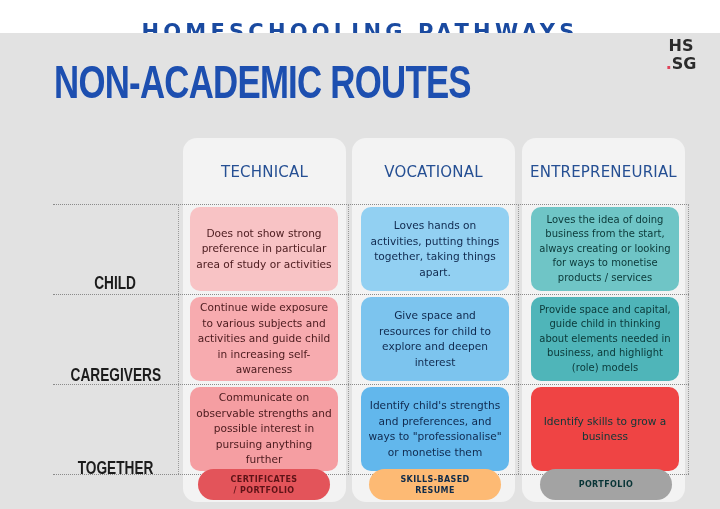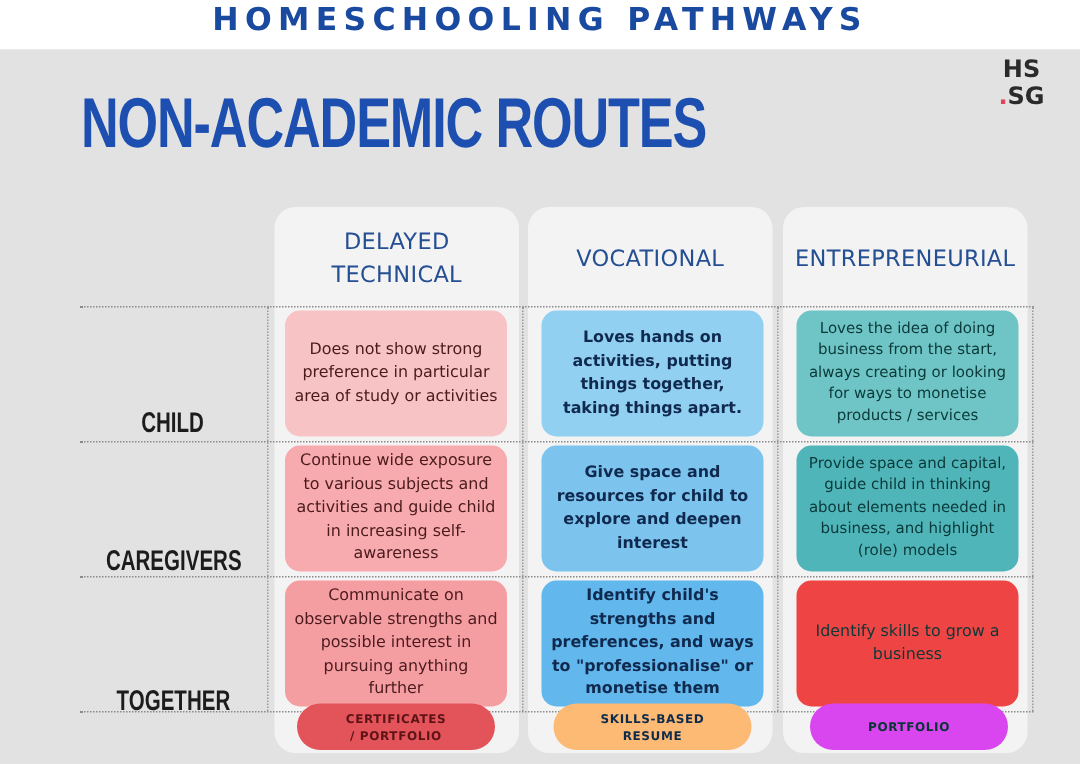--- a/index.html
+++ b/index.html
@@ -4,21 +4,21 @@
 <style>
   * { box-sizing: border-box; margin: 0; padding: 0; }
   html, body { width: 720px; height: 509px; overflow: hidden; background: #e3e3e3; }
   body { position: relative; font-family: "DejaVu Sans", sans-serif; }
 
   .top-band {
     position: absolute; left: 0; top: 0; width: 720px; height: 33px;
     background: #ffffff;
   }
   .top-title {
-    position: absolute; left: 0; top: 1px; width: 720px; text-align: center;
+    position: absolute; left: 0; top: 20px; width: 720px; text-align: center;
     font-family: "DejaVu Sans", sans-serif; font-weight: bold;
     font-size: 21px; letter-spacing: 4.2px; color: #1a4aa0;
   }
   .panel {
     position: absolute; left: 0; top: 33px; width: 720px; height: 476px;
     background: #e2e2e2;
   }
   .main-title {
     position: absolute; left: 54px; top: 54px;
     font-family: "Liberation Sans", sans-serif; font-weight: bold;
@@ -61,21 +61,21 @@
   }
   .row-label span { display: inline-block; transform: scaleX(0.72); white-space: nowrap; }
 
   .cell {
     position: absolute; width: 148px; height: 84px; border-radius: 10px;
     display: flex; align-items: center; justify-content: center; text-align: center;
     font-family: "DejaVu Sans", sans-serif; font-size: 10.6px; line-height: 15.5px;
     padding: 2px 6px;
   }
   .c1 { color: #4a1a1d; }
-  .c2 { color: #10294e; font-weight: bold; }
+  .c2 { color: #10294e; }
   .c3 { color: #0b3838; }
   .c3.small { font-size: 10px; line-height: 14.5px; }
 
   .pill {
     position: absolute; top: 469px; width: 132px; height: 31px; border-radius: 16px;
     display: flex; align-items: center; justify-content: center; text-align: center;
     font-family: "DejaVu Sans", sans-serif; font-weight: bold; font-size: 8px; line-height: 11px;
     letter-spacing: 0.4px; padding: 0 10px;
   }
 </style>
@@ -94,21 +94,20 @@
   <div>HS</div>
   <div><span class="dot">.</span><span>SG</span></div>
 </div>
 
 <div class="col-card" style="left:183px;"></div>
 <div class="col-card" style="left:352px;"></div>
 <div class="col-card" style="left:522px;"></div>
 
 <div class="col-head" style="left:183px;">
   <div>
-      <div>DELAYED</div>
       <div>TECHNICAL</div>
     </div>
 </div>
 <div class="col-head" style="left:352px;">
   <div>
       <div>VOCATIONAL</div>
     </div>
 </div>
 <div class="col-head" style="left:522px;">
   <div>
@@ -152,17 +151,17 @@
       <div>CERTIFICATES</div>
       <div>/ PORTFOLIO</div>
     </div>
 </div>
 <div class="pill" style="left:369px; background:#fdba74; color:#0f2b4a;">
   <div>
       <div>SKILLS-BASED</div>
       <div>RESUME</div>
     </div>
 </div>
-<div class="pill" style="left:540px; background:#d946ef; color:#083436;">
+<div class="pill" style="left:540px; background:#a3a3a3; color:#083436;">
   <div>
       <div>PORTFOLIO</div>
     </div>
 </div>
 
 </body></html>

